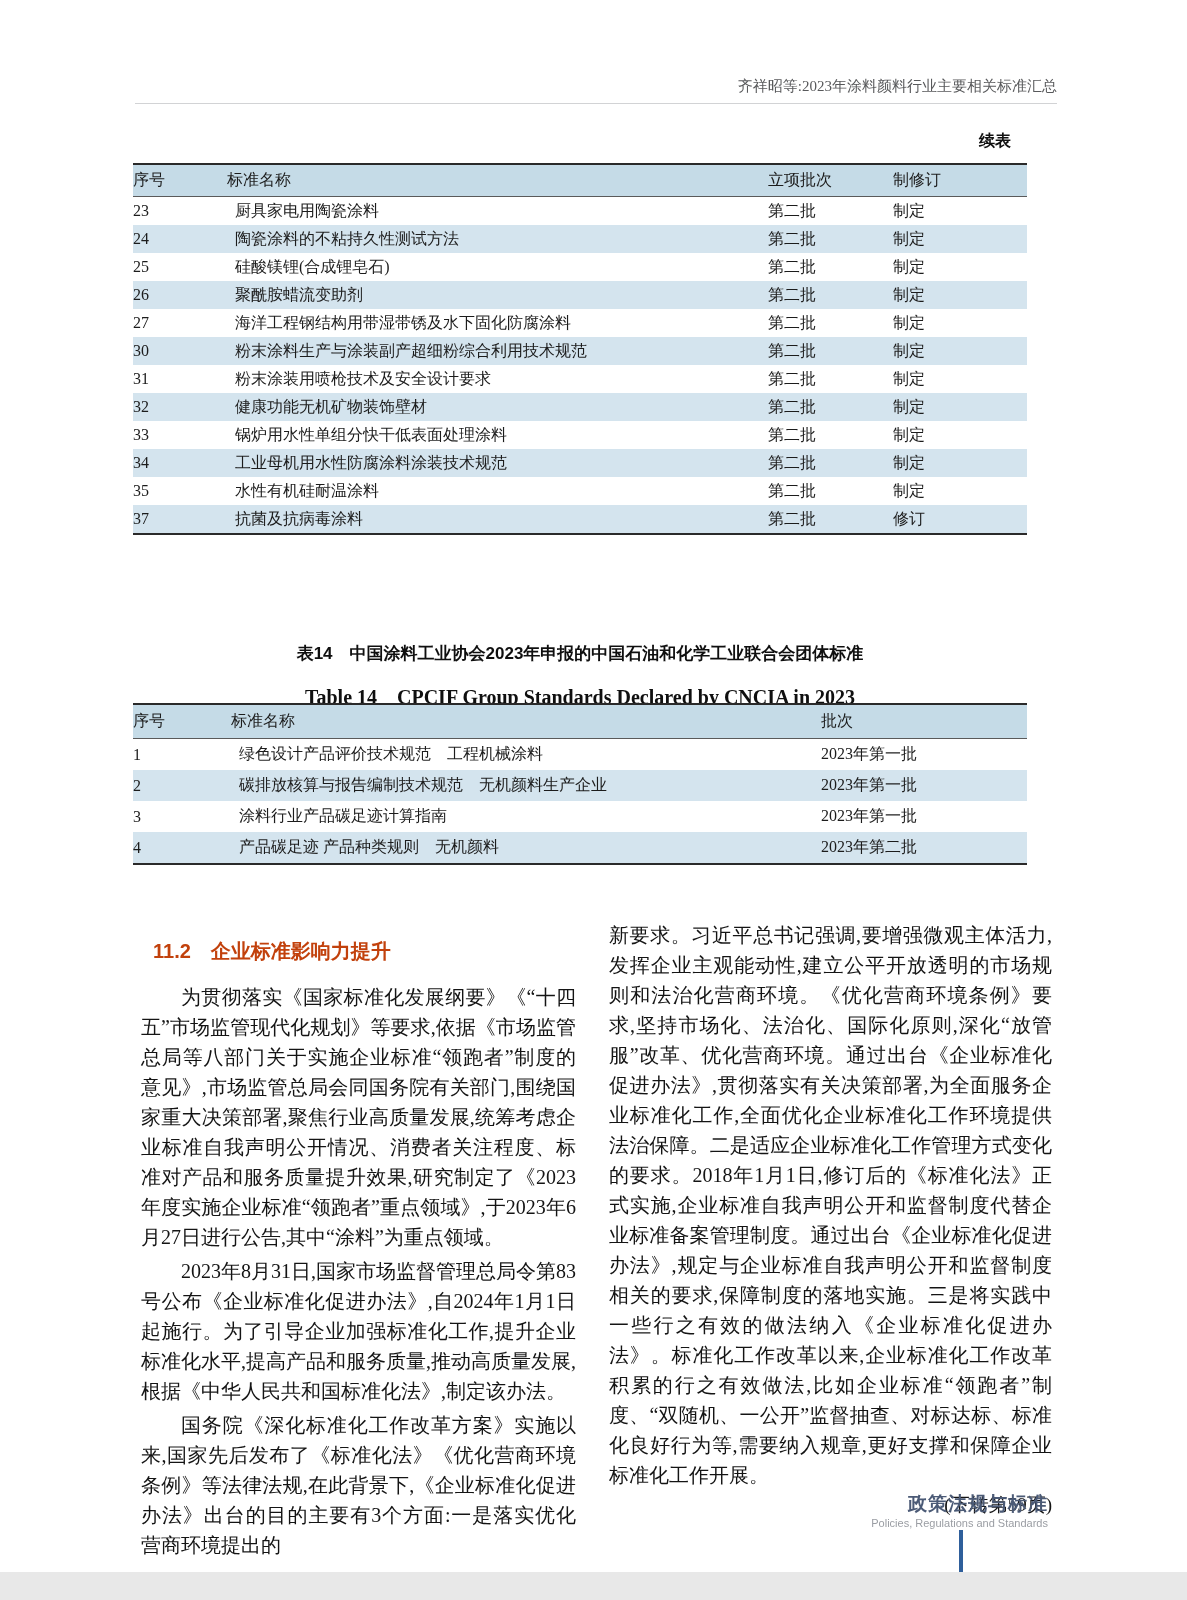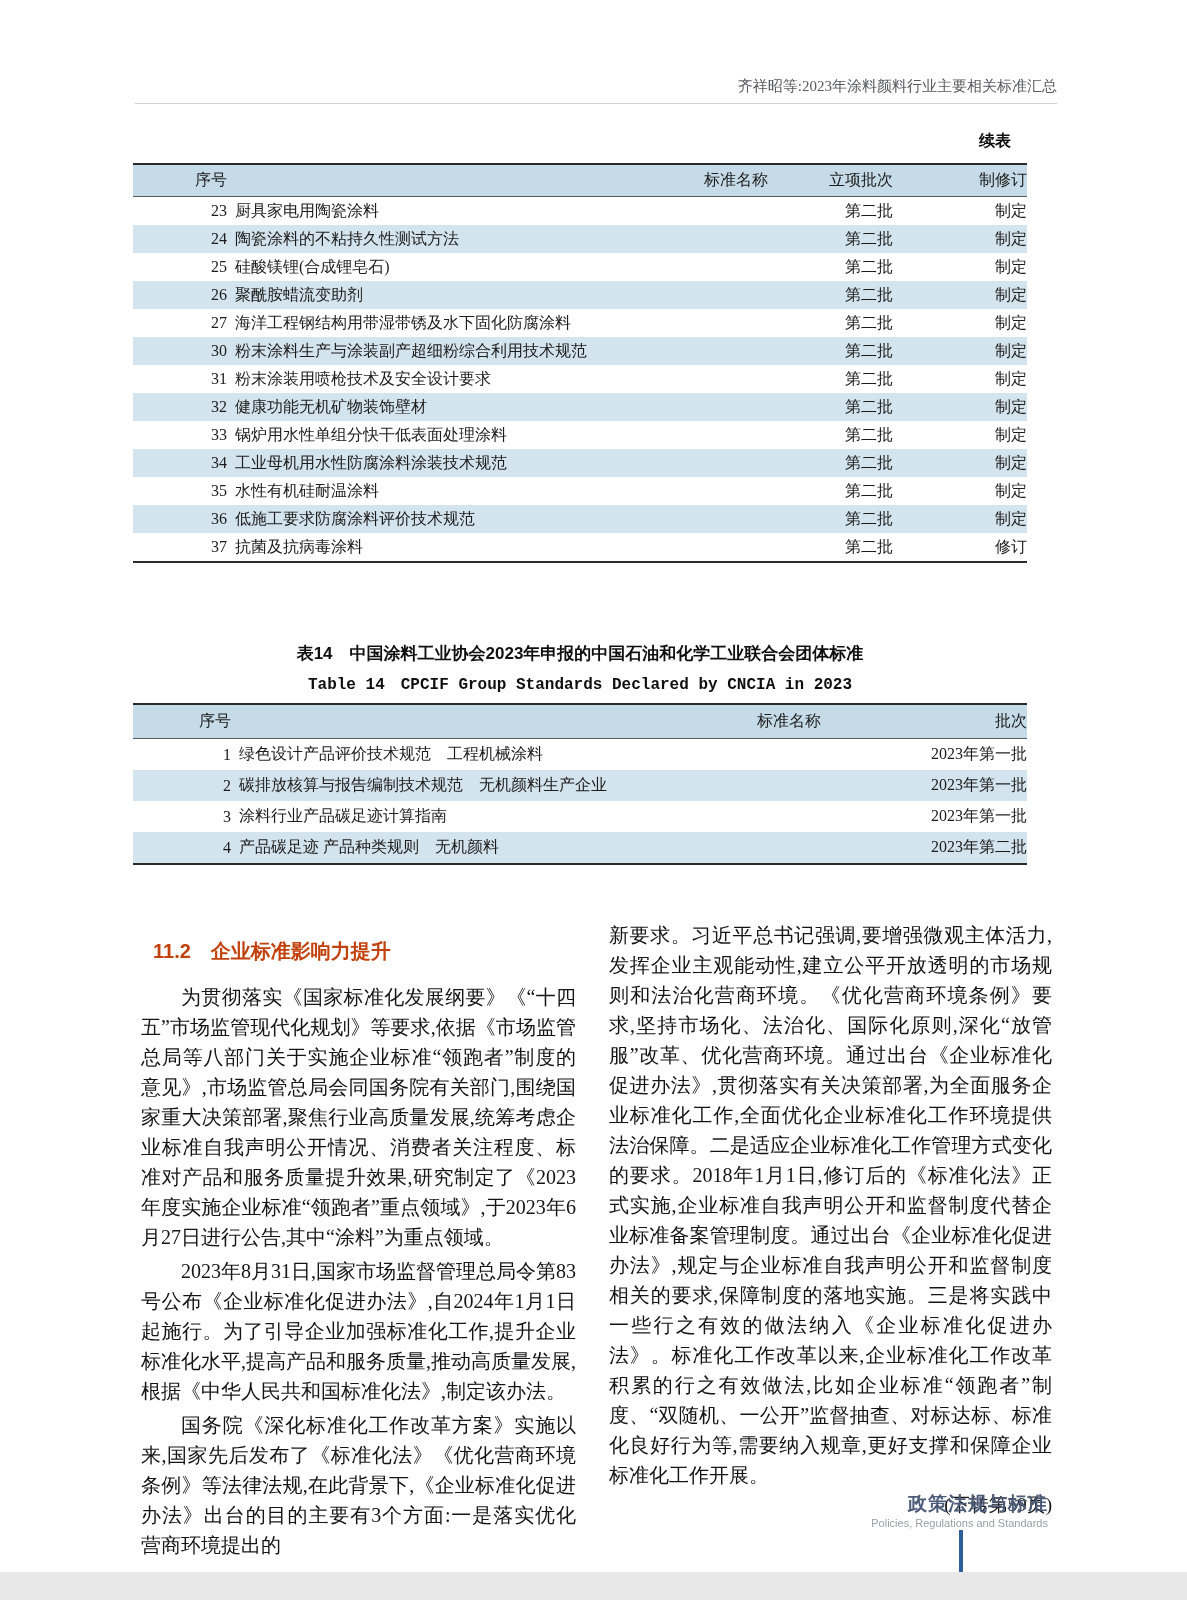--- a/index.html
+++ b/index.html
@@ -45,36 +45,36 @@
     padding:0;
   }
   table.std tbody td { padding:0; }
   table.std tbody tr:nth-child(even) { background:#d4e4ee; }
   table.t1 { top:163px; }
   table.t1 thead th { height:31px; }
   table.t1 tbody td { height:28px; }
   table.t2 { top:703px; }
   table.t2 thead th { height:33px; }
   table.t2 tbody td { height:31px; }
-  .cell-center { text-align:right; }
+  .cell-center { text-align:left; }
   .cell-name  { text-align:left; padding-left:8px !important; }
 
   
   .t14-title {
     position:absolute; top:642px; left:133px; width:894px;
     text-align:center;
   }
   .t14-title .zh {
     font-family:"Liberation Sans", sans-serif;
     font-weight:bold; font-size:17px; color:#0f0f0f;
   }
   .t14-title .en {
-    margin-top:9px;
-    font-family:Liberation Mono, monospace;
-    font-weight:bold; font-size:16px; color:#0f0f0f;
+    margin-top:19px;
+    font-family:Liberation Serif, serif;
+    font-weight:bold; font-size:20px; color:#0f0f0f;
   }
 
   
   .body-cols {
     position:absolute; top:920px; left:137px; width:916px;
     display:flex; gap:29px;
   }
   .col { width:443px; }
   .section-heading {
     margin:16px;
@@ -211,26 +211,20 @@
         <td class="cell-center">第二批</td>
         <td class="cell-center">制定</td>
       </tr>
         <tr>
         <td class="cell-center">35</td>
         <td class="cell-name">水性有机硅耐温涂料</td>
         <td class="cell-center">第二批</td>
         <td class="cell-center">制定</td>
       </tr>
         <tr>
-        <td class="cell-center">36</td>
-        <td class="cell-name">低施工要求防腐涂料评价技术规范</td>
-        <td class="cell-center">第二批</td>
-        <td class="cell-center">制定</td>
-      </tr>
-        <tr>
         <td class="cell-center">37</td>
         <td class="cell-name">抗菌及抗病毒涂料</td>
         <td class="cell-center">第二批</td>
         <td class="cell-center">修订</td>
       </tr>
       </tbody>
   </table>
 
   <div class="t14-title">
     <div class="zh">表14　中国涂料工业协会2023年申报的中国石油和化学工业联合会团体标准</div>

